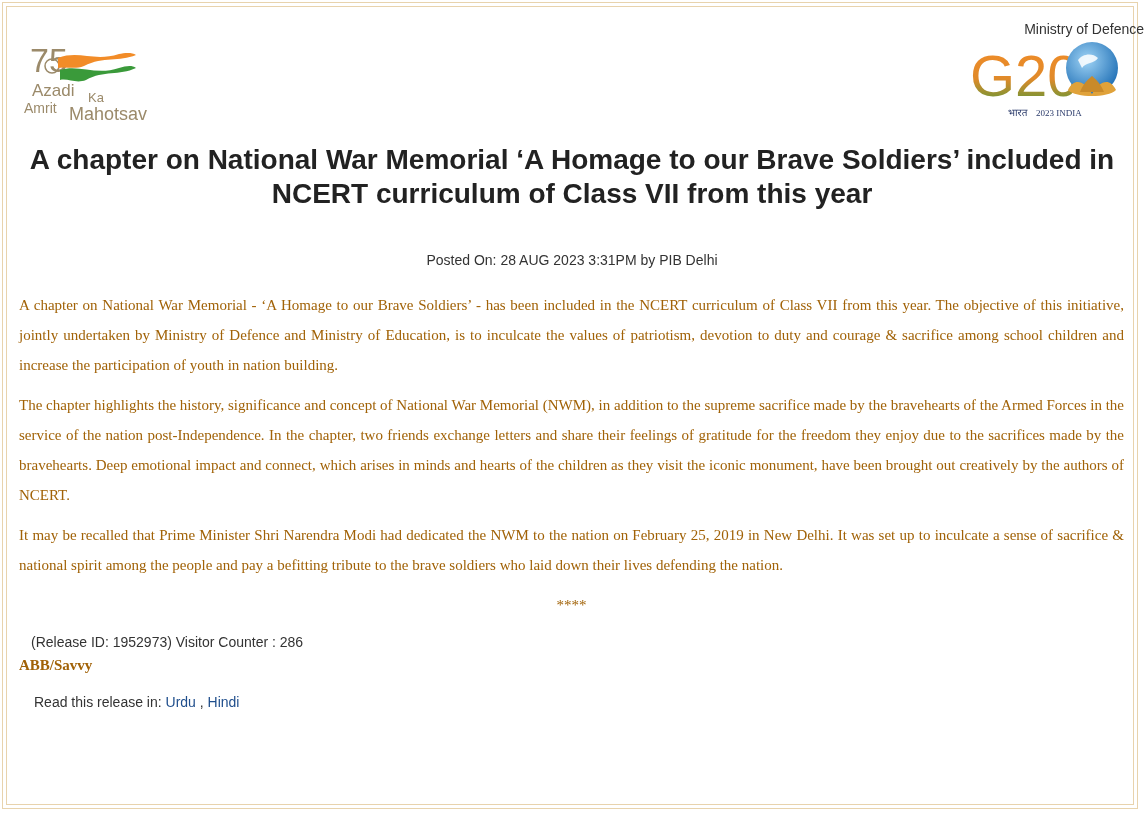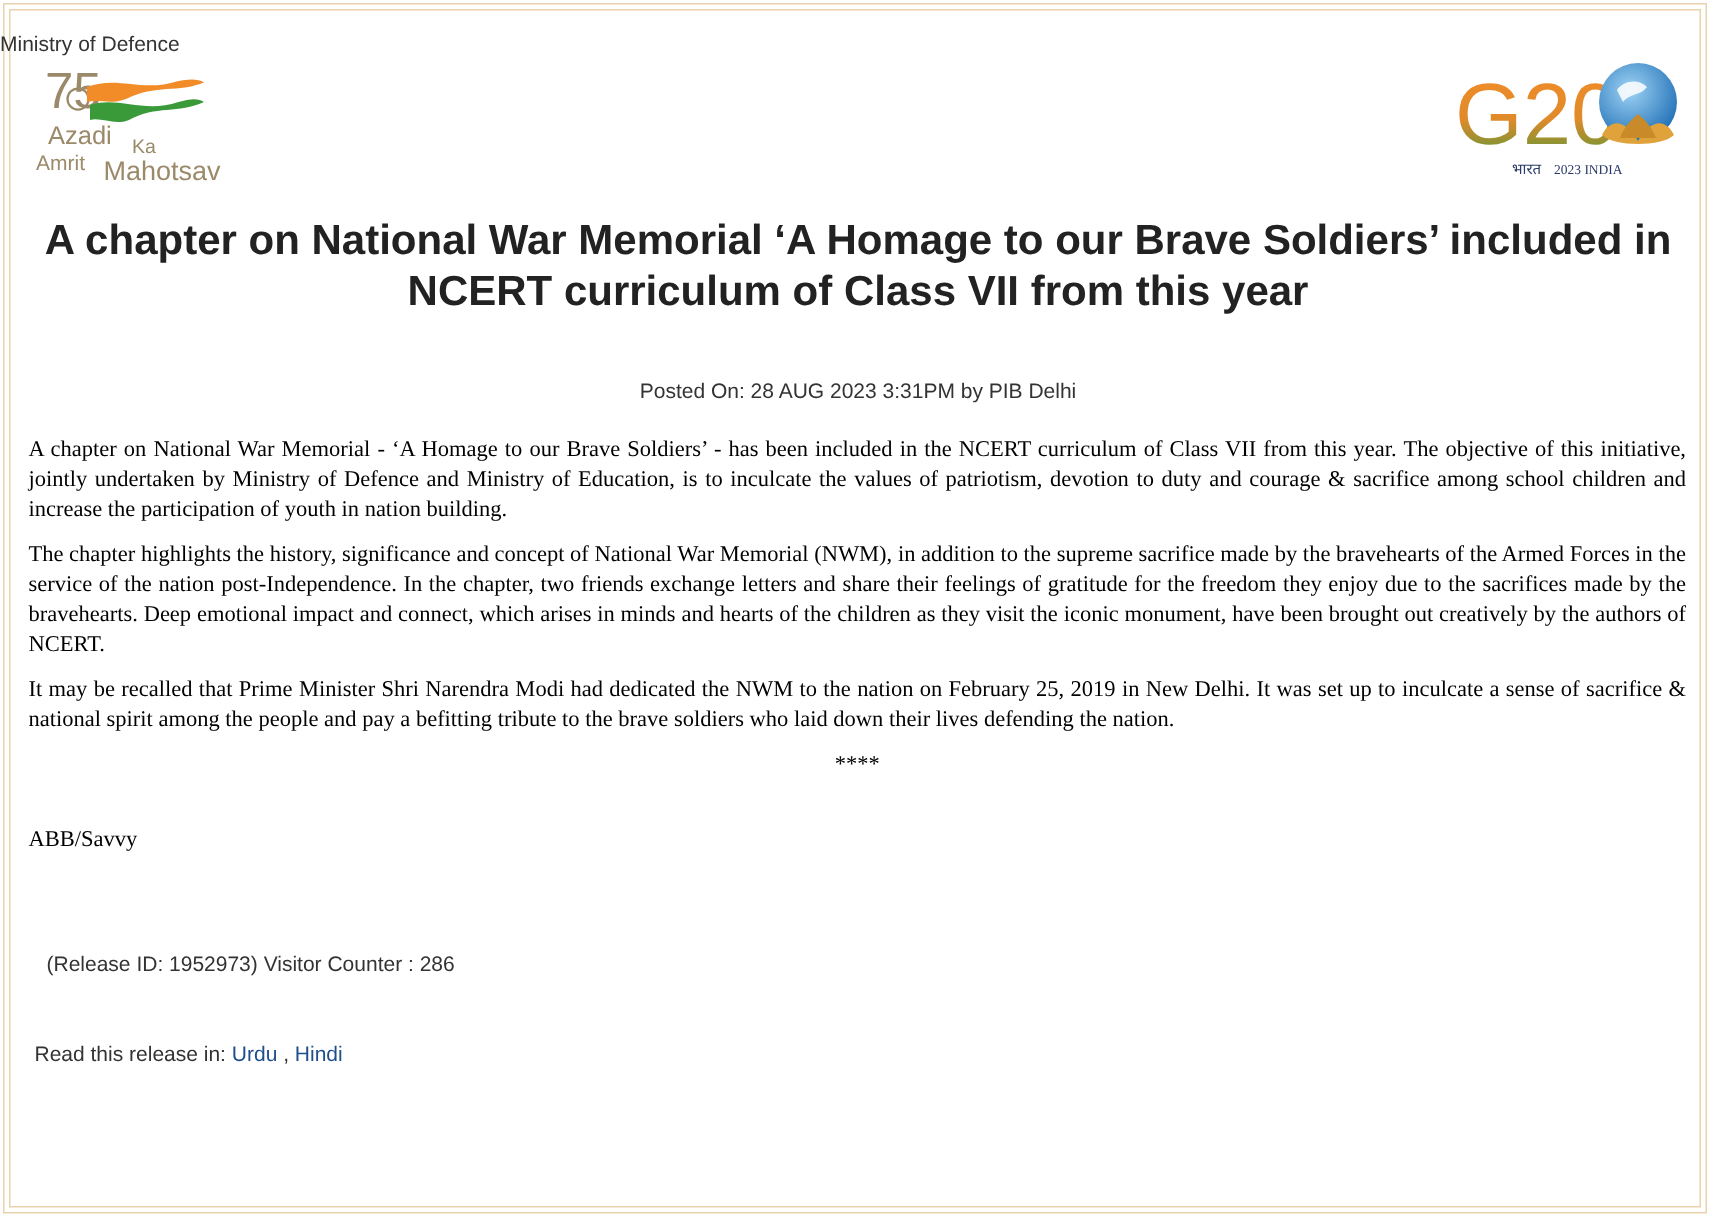--- a/index.html
+++ b/index.html
@@ -6,48 +6,48 @@
   body { width: 1144px; height: 815px; position: relative; overflow: hidden; }
   .frame {
     position: absolute; left: 2px; top: 2px; width: 1136px; height: 807px;
     border: 1px solid #e8d3ad; box-sizing: border-box;
   }
   .frame-inner {
     position: absolute; left: 3px; top: 3px; right: 3px; bottom: 3px;
     border: 1px solid #e8d3ad;
   }
   .ministry {
-    position: absolute; left: 0; right: 0; top: 21px; text-align: left;
+    position: absolute; left: 0; right: 0; top: 21px; text-align: right;
     font-family: "Liberation Sans", sans-serif; font-size: 14px; color: #333;
   }
   .logo-left { position: absolute; left: 24px; top: 40px; width: 145px; height: 85px; }
   .logo-right { position: absolute; left: 970px; top: 38px; width: 150px; height: 90px; text-align: right; }
   .title {
     position: absolute; left: 20px; right: 20px; top: 143px; text-align: center;
     font-family: "Liberation Sans", sans-serif; font-size: 28px; line-height: 34px; color: #222;
     margin: 0; font-weight: bold;
   }
   .posted {
     position: absolute; left: 0; right: 0; top: 252px; text-align: center;
     font-family: "Liberation Sans", sans-serif; font-size: 14px; color: #333;
   }
   .body-text {
     position: absolute; left: 19px; right: 20px; top: 290px;
-    font-family: "Liberation Serif", serif; font-size: 15px; line-height: 20px; color: #000000;
+    font-family: "Liberation Serif", serif; font-size: 15px; line-height: 30px; color: #a16207;
     text-align: justify;
   }
   .body-text p { margin: 0 0 10px 0; }
   .sep { text-align: center; margin: 0 0 10px 0; }
-  .sig { font-weight: normal; margin-top: 30px; }
+  .sig { font-weight: bold; margin-top: 30px; }
   .release {
     position: absolute; left: 19px; top: 634px;
     font-family: "Liberation Sans", sans-serif; font-size: 14px; color: #333; margin-left: 12px;
   }
   .readin {
-    position: absolute; left: 23px; top: 694px;
+    position: absolute; left: 34px; top: 694px;
     font-family: "Liberation Sans", sans-serif; font-size: 14px; color: #333;
   }
   .readin a { color: #1f4e8c; text-decoration: none; cursor: pointer; }
 </style>
 </head>
 <body>
 
 <div class="frame">
   <div class="frame-inner"></div>
 </div>

